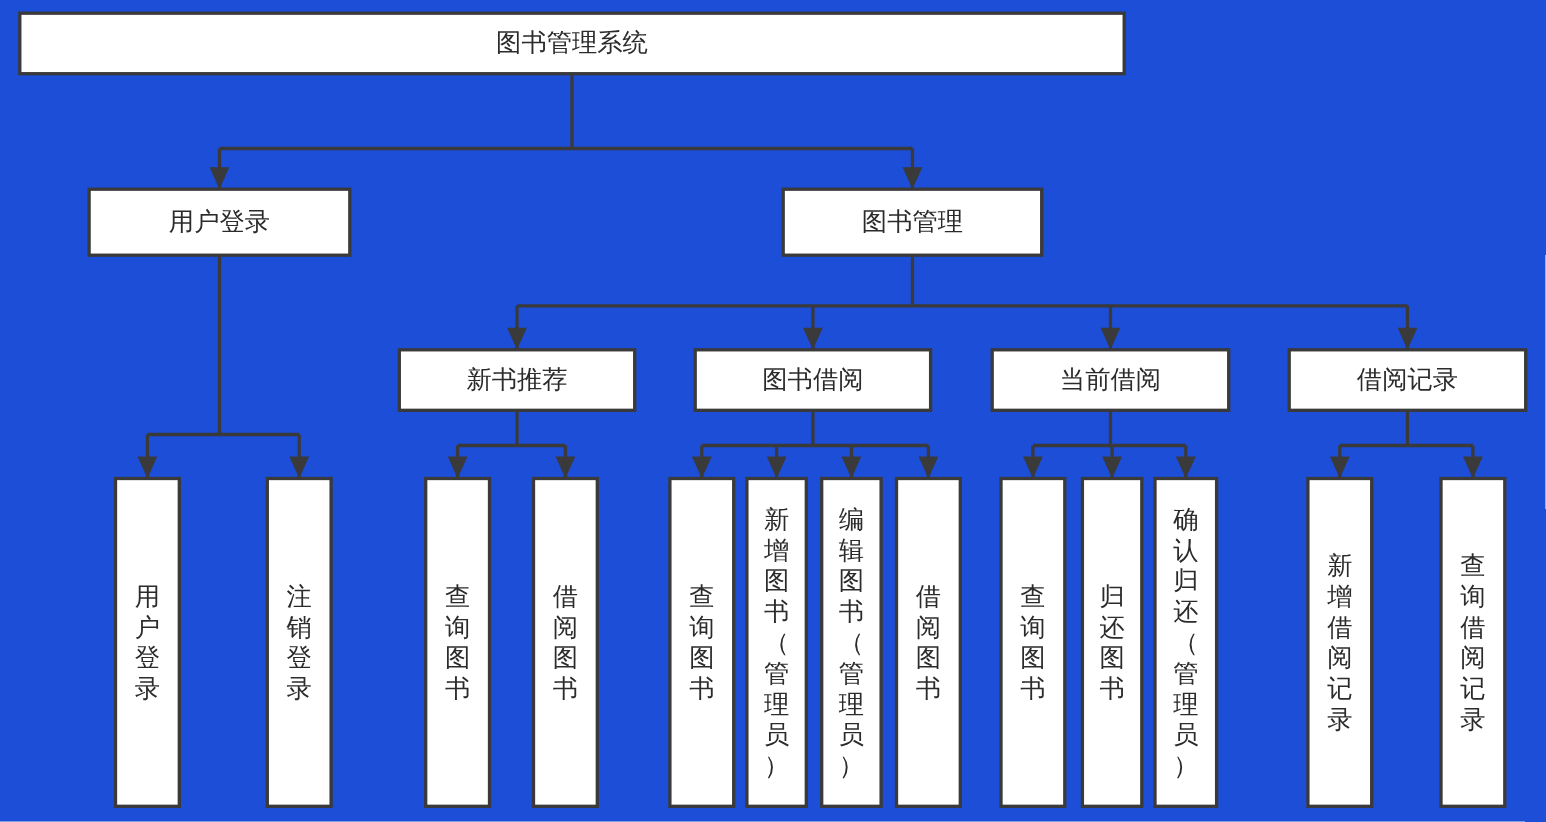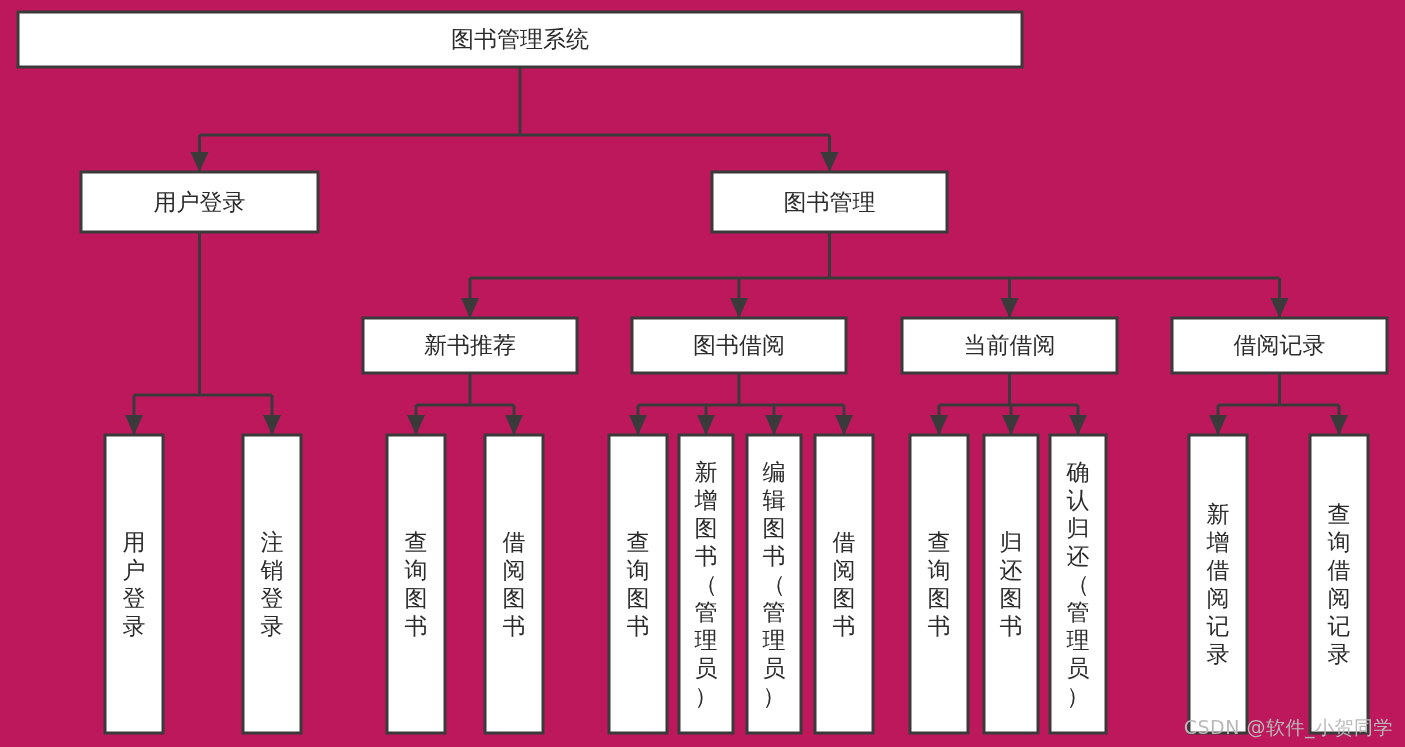--- a/index.html
+++ b/index.html
@@ -8,21 +8,21 @@
     padding: 0;
     background: #ffffff;
   }
   body {
     font-family: "DejaVu Sans", "Liberation Sans", sans-serif;
   }
   #stage {
     position: relative;
     width: 1405px;
     height: 747px;
-    background: #be185d;
+    background: #1d4ed8;
     overflow: hidden;
   }
   #diagram-svg {
     position: absolute;
     left: 0;
     top: 0;
     width: 1405px;
     height: 747px;
     display: block;
   }
@@ -204,14 +204,13 @@
           <rect x="1189" y="435" width="58" height="298" class="node-rect"></rect>
           <text x="1218" class="node-label-v"><tspan x="1218" y="521.84">新</tspan><tspan x="1218" y="549.84">增</tspan><tspan x="1218" y="577.84">借</tspan><tspan x="1218" y="605.84">阅</tspan><tspan x="1218" y="633.84">记</tspan><tspan x="1218" y="661.84">录</tspan></text>
         </g>
         <g>
           <rect x="1310" y="435" width="58" height="298" class="node-rect"></rect>
           <text x="1339" class="node-label-v"><tspan x="1339" y="521.84">查</tspan><tspan x="1339" y="549.84">询</tspan><tspan x="1339" y="577.84">借</tspan><tspan x="1339" y="605.84">阅</tspan><tspan x="1339" y="633.84">记</tspan><tspan x="1339" y="661.84">录</tspan></text>
         </g>
       </g>
   </svg>
 
-  <div class="watermark">CSDN @软件_小贺同学</div>
 </div>
 
 </body></html>

